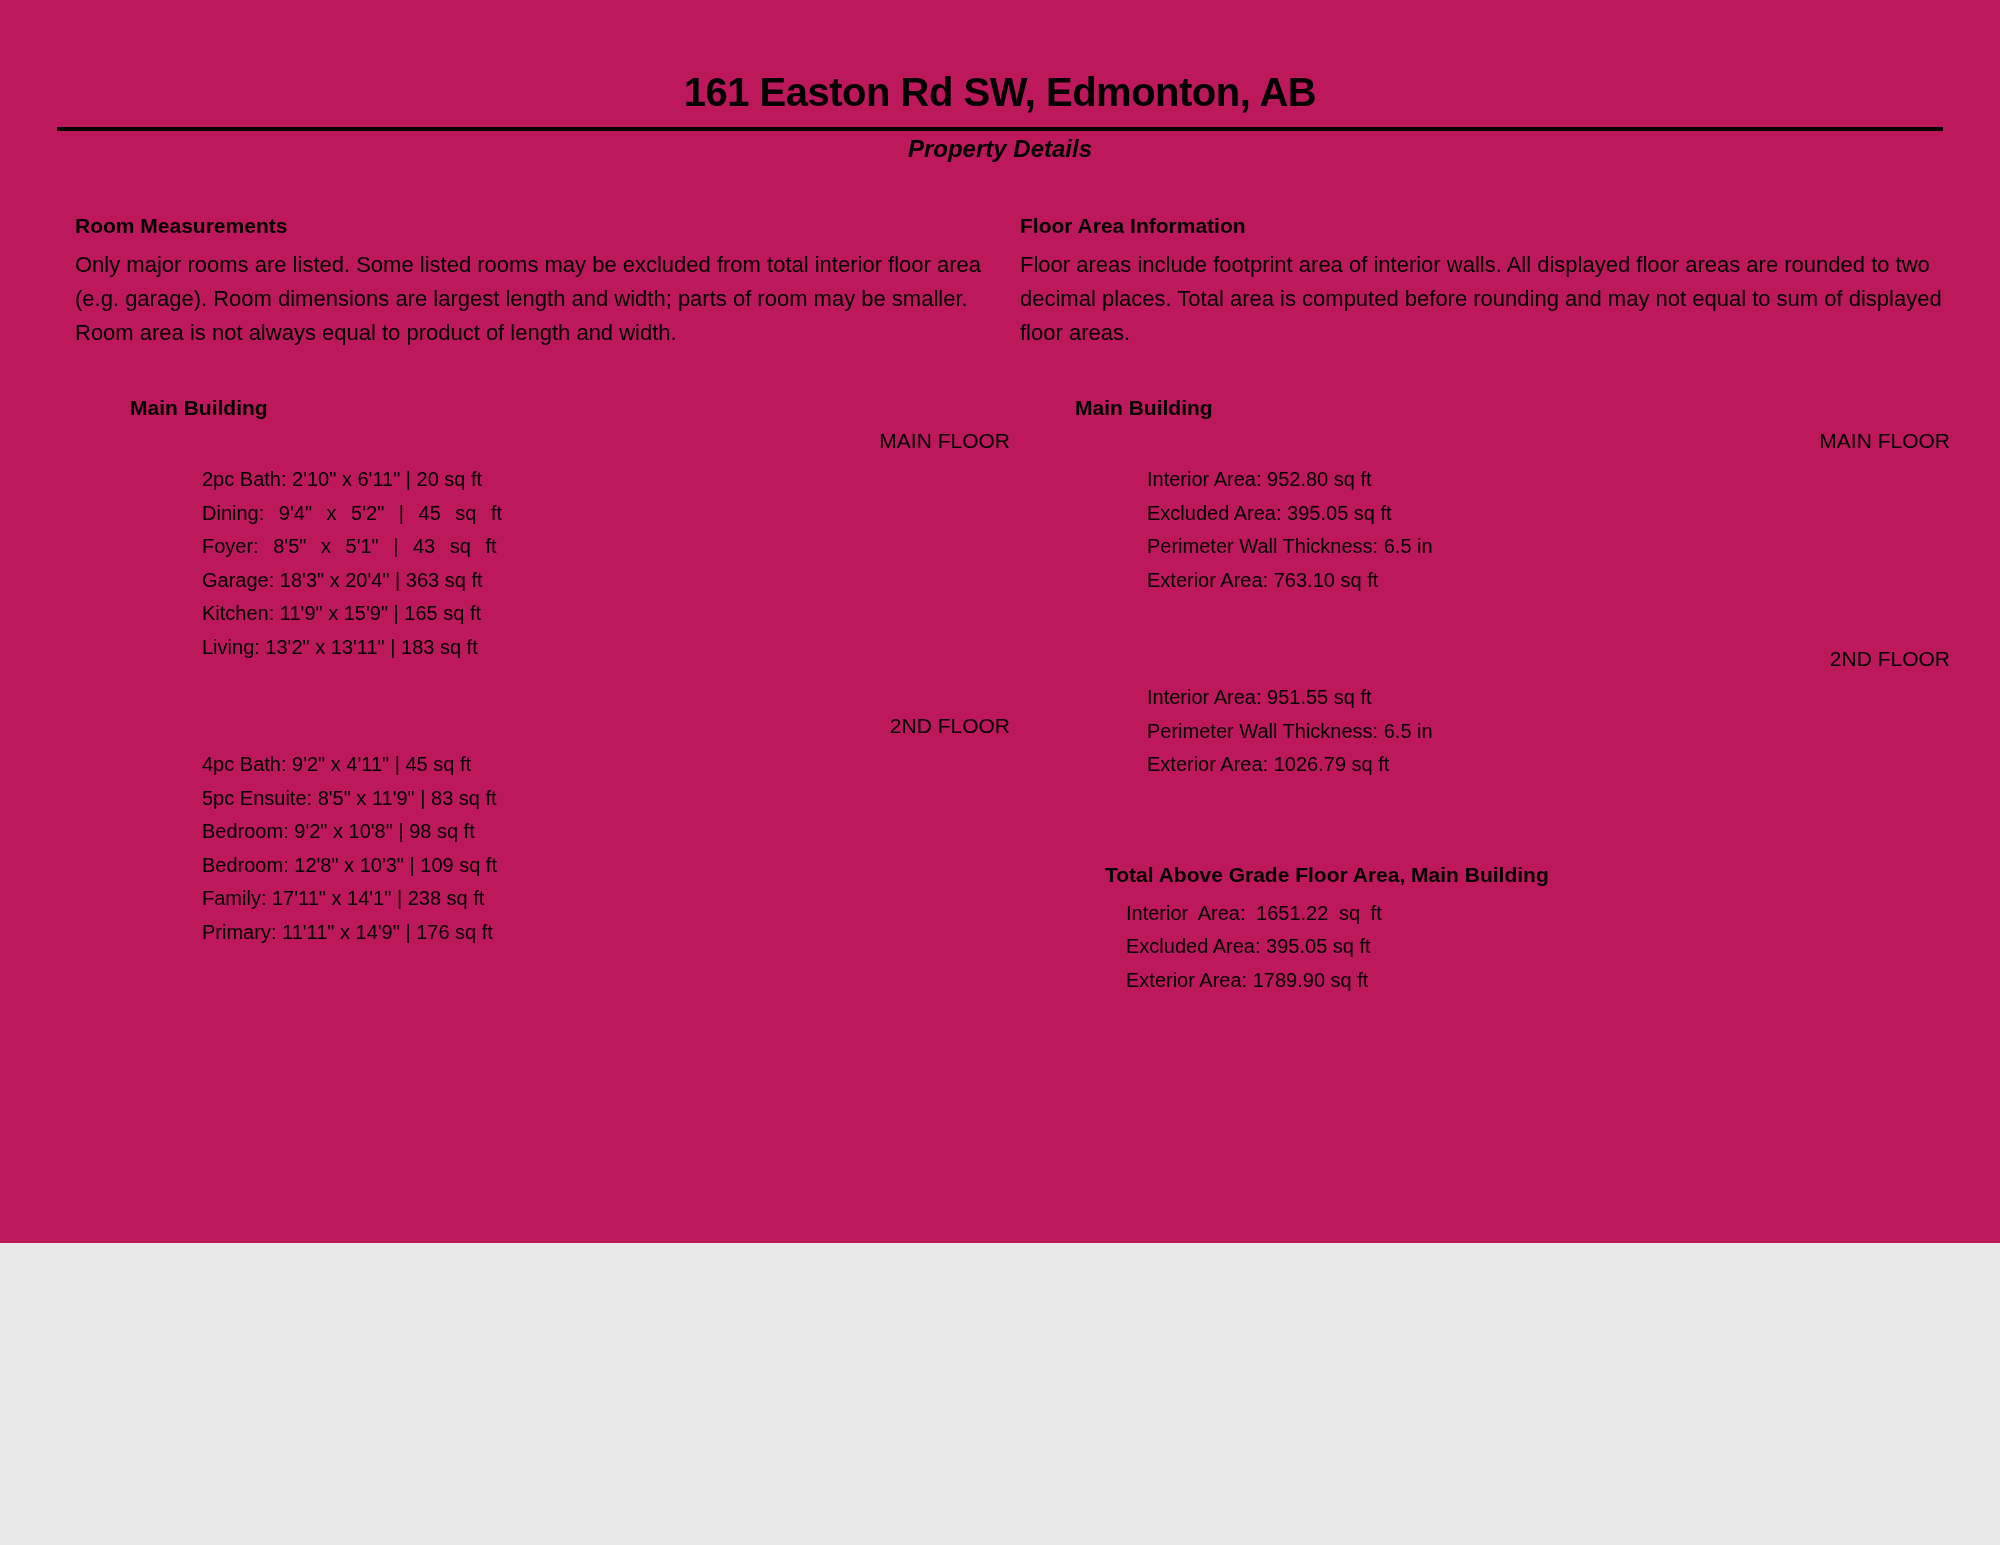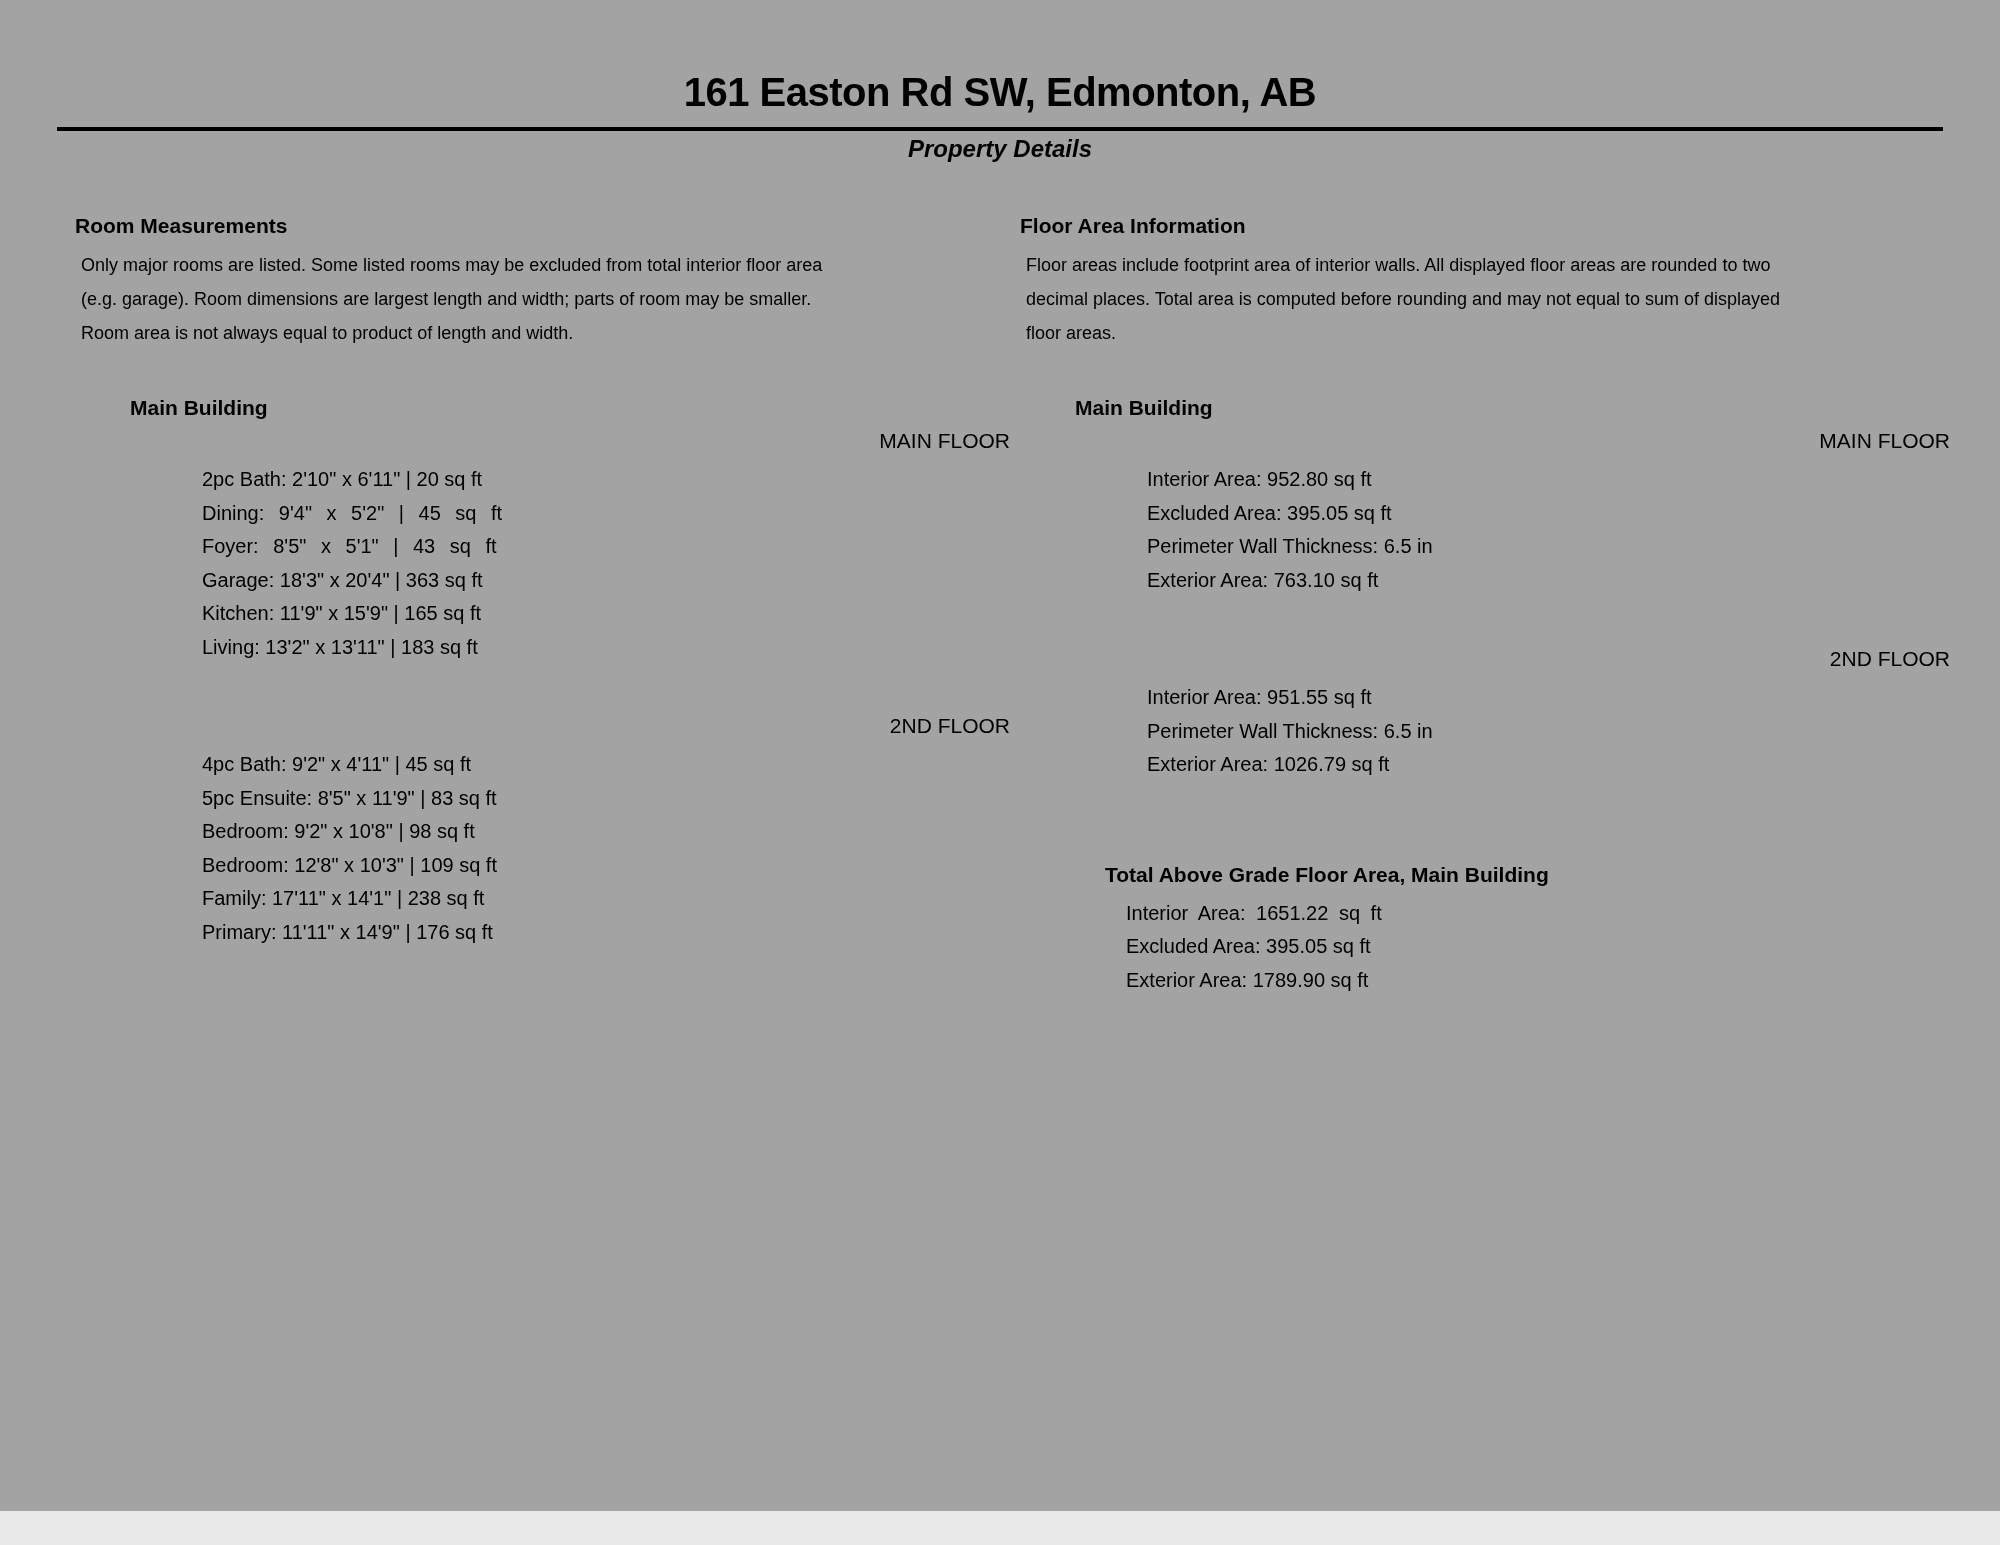--- a/index.html
+++ b/index.html
@@ -1,20 +1,20 @@
 <!DOCTYPE html>
 <html><head>
 <meta charset="utf-8">
 <style>
   html, body { margin: 0; padding: 0; background: #e8e8e8; }
   .page {
     position: relative;
     width: 2000px;
-    height: 1511px;
-    background: #a3a3a3;
+    height: 1243px;
+    background: #be185d;
     color: #000000;
     font-family: "Liberation Sans", "DejaVu Sans", sans-serif;
     overflow: hidden;
     margin: 0 auto;
   }
   
   .doc-title {
     position: absolute;
     top: 70px; left: 0; right: 0;
     margin: 0;
@@ -44,22 +44,22 @@
   .col { position: absolute; top: 214px; }
   .col-left  { left: 75px;  width: 935px; }
   .col-right { left: 1020px; width: 930px; }
   .section-heading {
     margin: 0 0 10px 0;
     font-size: 21px;
     font-weight: bold;
     line-height: 1.15;
   }
   .section-desc {
-    margin: 6px;
-    font-size: 18px;
+    margin: 0;
+    font-size: 22px;
     line-height: 34px;
   }
   .section-desc .desc-line { display: block; }
   
   .building-name {
     margin: 46px 0 0 55px;
     font-size: 21px;
     font-weight: bold;
     line-height: 24px;
   }

